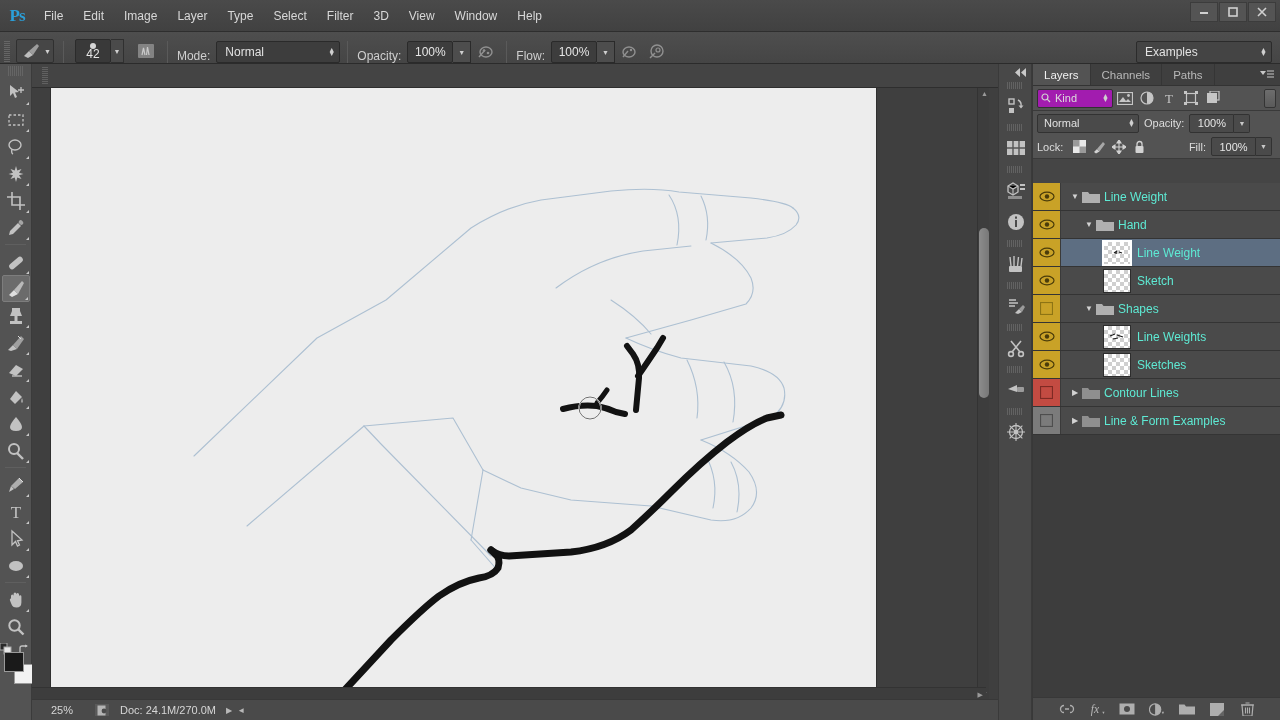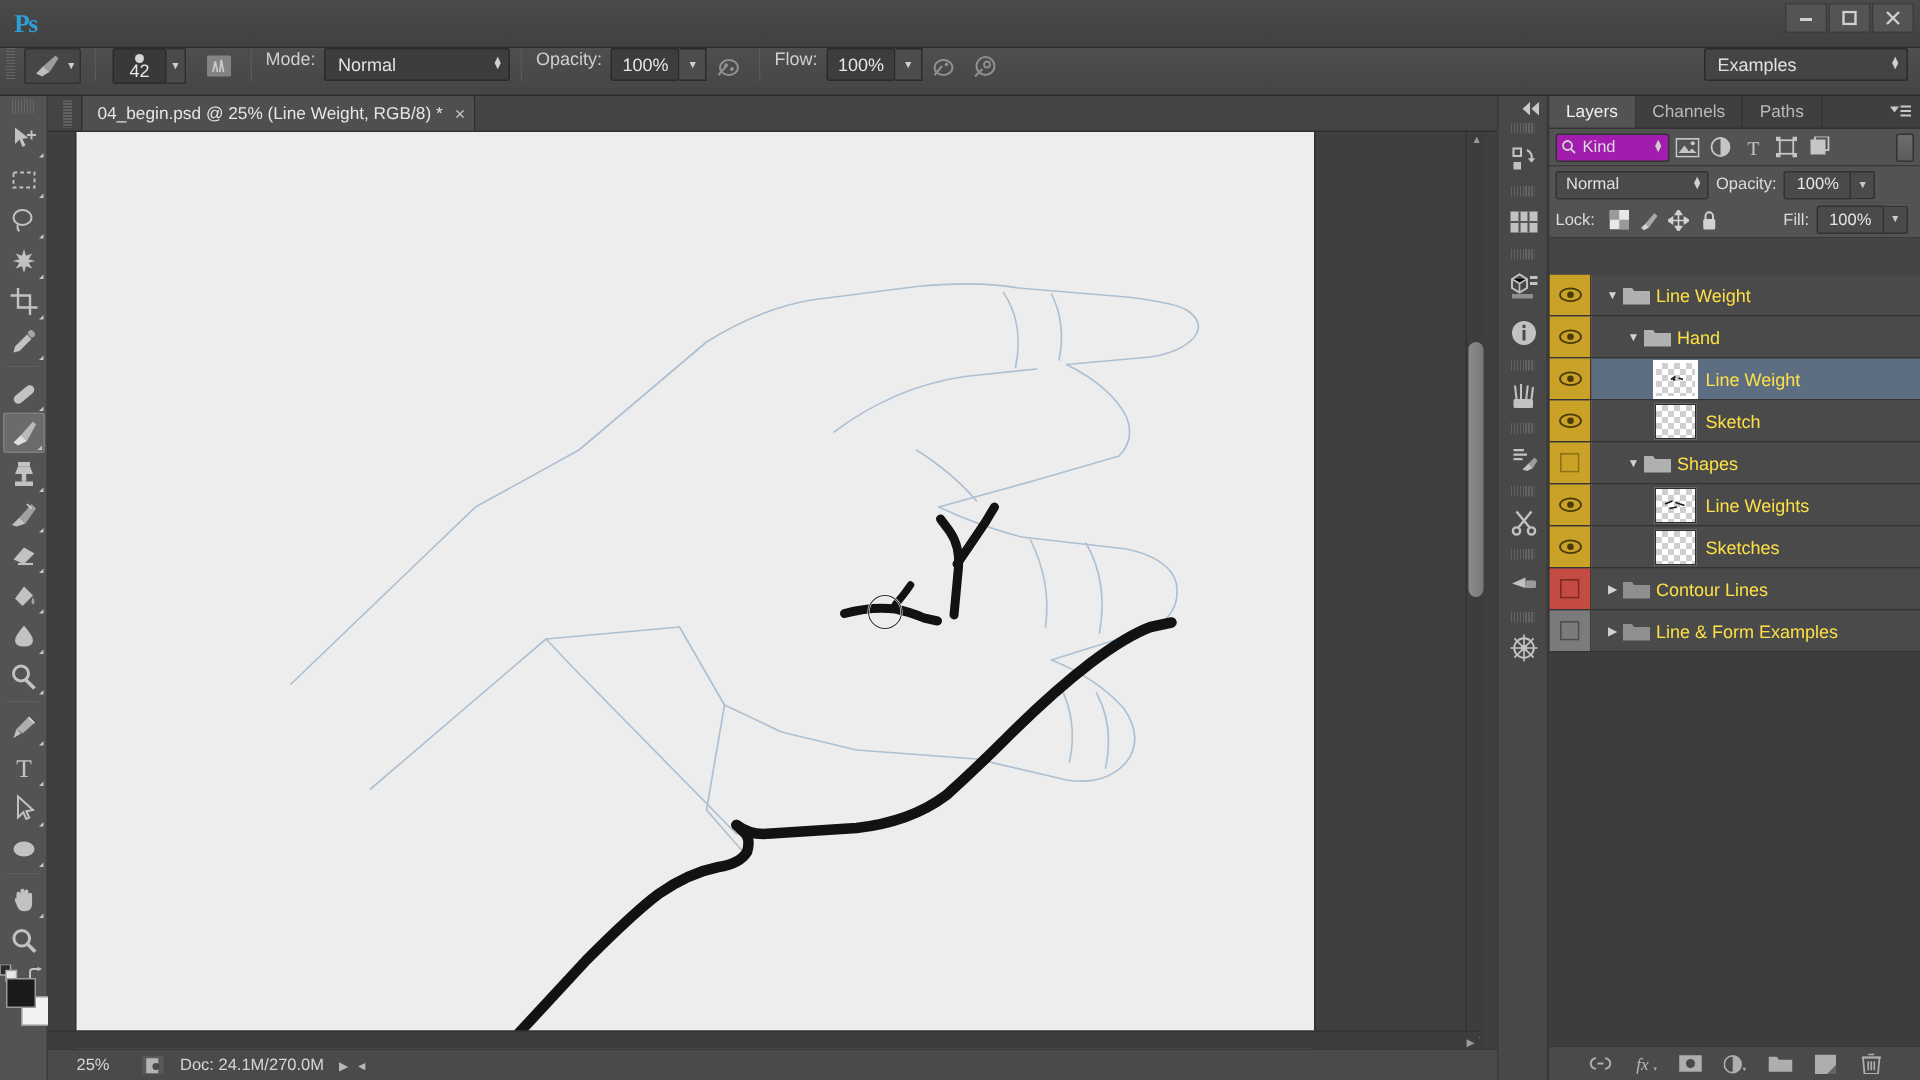--- a/index.html
+++ b/index.html
@@ -36,21 +36,21 @@
     width: 28px; height: 20px; background: #545454; border: 1px solid #3c3c3c;
     display: flex; align-items: center; justify-content: center; color: #d0d0d0;
     font-size: 11px; cursor: default;
   }
 
   
   .optionsbar {
     position: absolute; top: 32px; left: 0; width: 1280px; height: 32px;
     background: linear-gradient(#4e4e4e, #454545);
     border-bottom: 1px solid #2b2b2b;
-    display: flex; align-items: flex-start; padding-left: 4px;
+    display: flex; align-items: flex-end; padding-left: 4px;
   }
   .grip { width: 6px; height: 22px;
     background: repeating-linear-gradient(#6d6d6d 0 1px, transparent 1px 2px);
     margin-right: 6px; opacity: .8; }
   .opt-sep { width: 1px; height: 22px; background: #3a3a3a; margin: 0 7px;
     border-right: 1px solid #5a5a5a; }
   .tool-chip {
     display: flex; align-items: center; height: 24px;
     background: #464646; border: 1px solid #303030; border-radius: 2px;
     padding: 0 2px 0 3px; margin-right: 2px;
@@ -253,21 +253,21 @@
     background-color: #ffffff;
     background-image:
       linear-gradient(45deg,#cfcfcf 25%, transparent 25%, transparent 75%, #cfcfcf 75%),
       linear-gradient(45deg,#cfcfcf 25%, transparent 25%, transparent 75%, #cfcfcf 75%);
     background-size: 8px 8px;
     background-position: 0 0, 4px 4px;
     position: relative;
   }
   .thumb.sel-outline { outline: 2px solid #ffffff; outline-offset: -1px; }
   .thumb.solid { background-image: none; background-color: #f0f0f0; }
-  .lyr-name { font-size: 12px; color: #fde047; }
+  .lyr-name { font-size: 12px; color: #5eead4; }
   .lyr-name.italic { font-style: italic; }
   .lock-badge { margin-left: auto; margin-right: 10px; opacity: .75; }
 
   .panel-footer {
     position: absolute; bottom: 0; left: 0; width: 248px; height: 23px;
     background: #4a4a4a; border-top: 1px solid #383838;
     display: flex; align-items: center; justify-content: center; gap: 14px;
   }
   .foot-ic { width: 16px; height: 16px; display: flex; align-items: center; justify-content: center;
     opacity: .8; }
@@ -275,20 +275,33 @@
   
   svg.art { position: absolute; left: 0; top: 0; }
 </style>
 </head>
 <body>
 
 <div id="app">
 
   <div class="menubar">
     <div class="ps-logo">Ps</div>
+    <div class="menu-items">
+      <div class="menu-item">File</div>
+      <div class="menu-item">Edit</div>
+      <div class="menu-item">Image</div>
+      <div class="menu-item">Layer</div>
+      <div class="menu-item">Type</div>
+      <div class="menu-item">Select</div>
+      <div class="menu-item">Filter</div>
+      <div class="menu-item">3D</div>
+      <div class="menu-item">View</div>
+      <div class="menu-item">Window</div>
+      <div class="menu-item">Help</div>
+    </div>
     <div class="win-ctrls">
       <div class="win-btn">
         <svg width="10" height="10" viewBox="0 0 10 10">
             <rect x="1" y="5" width="8" height="2" fill="#d0d0d0"></rect>
           </svg>
       </div>
       <div class="win-btn">
         <svg width="10" height="10" viewBox="0 0 10 10">
             <rect x="1" y="1" width="8" height="8" fill="none" stroke="#d0d0d0" stroke-width="1.6"></rect>
           </svg>
@@ -542,24 +555,20 @@
       </div>
       <div class="sw-back"></div>
       <div class="sw-fore"></div>
     </div>
   </div>
 
   <div class="docarea">
 
     <div class="tabstrip">
       <div class="tab-grip"></div>
-      <div class="doctab">
-        <span>04_begin.psd @ 25% (Line Weight, RGB/8) *</span>
-        <span class="tab-close">×</span>
-      </div>
     </div>
 
     <div class="canvas-wrap">
       <div class="canvas">
 
         <svg class="art" width="825" height="612" viewBox="0 0 825 612">
           <g fill="none" stroke="#adc0d2" stroke-width="1.1" stroke-linecap="round" stroke-linejoin="round">
 
             <path d="M143 368 L266 250 L335 212 L420 140 Q455 118 490 112 L560 103 Q600 99 628 104 L700 110 Q735 114 742 120"></path>
             <path d="M742 120 Q752 128 745 137 Q736 147 716 150 L660 155"></path>

